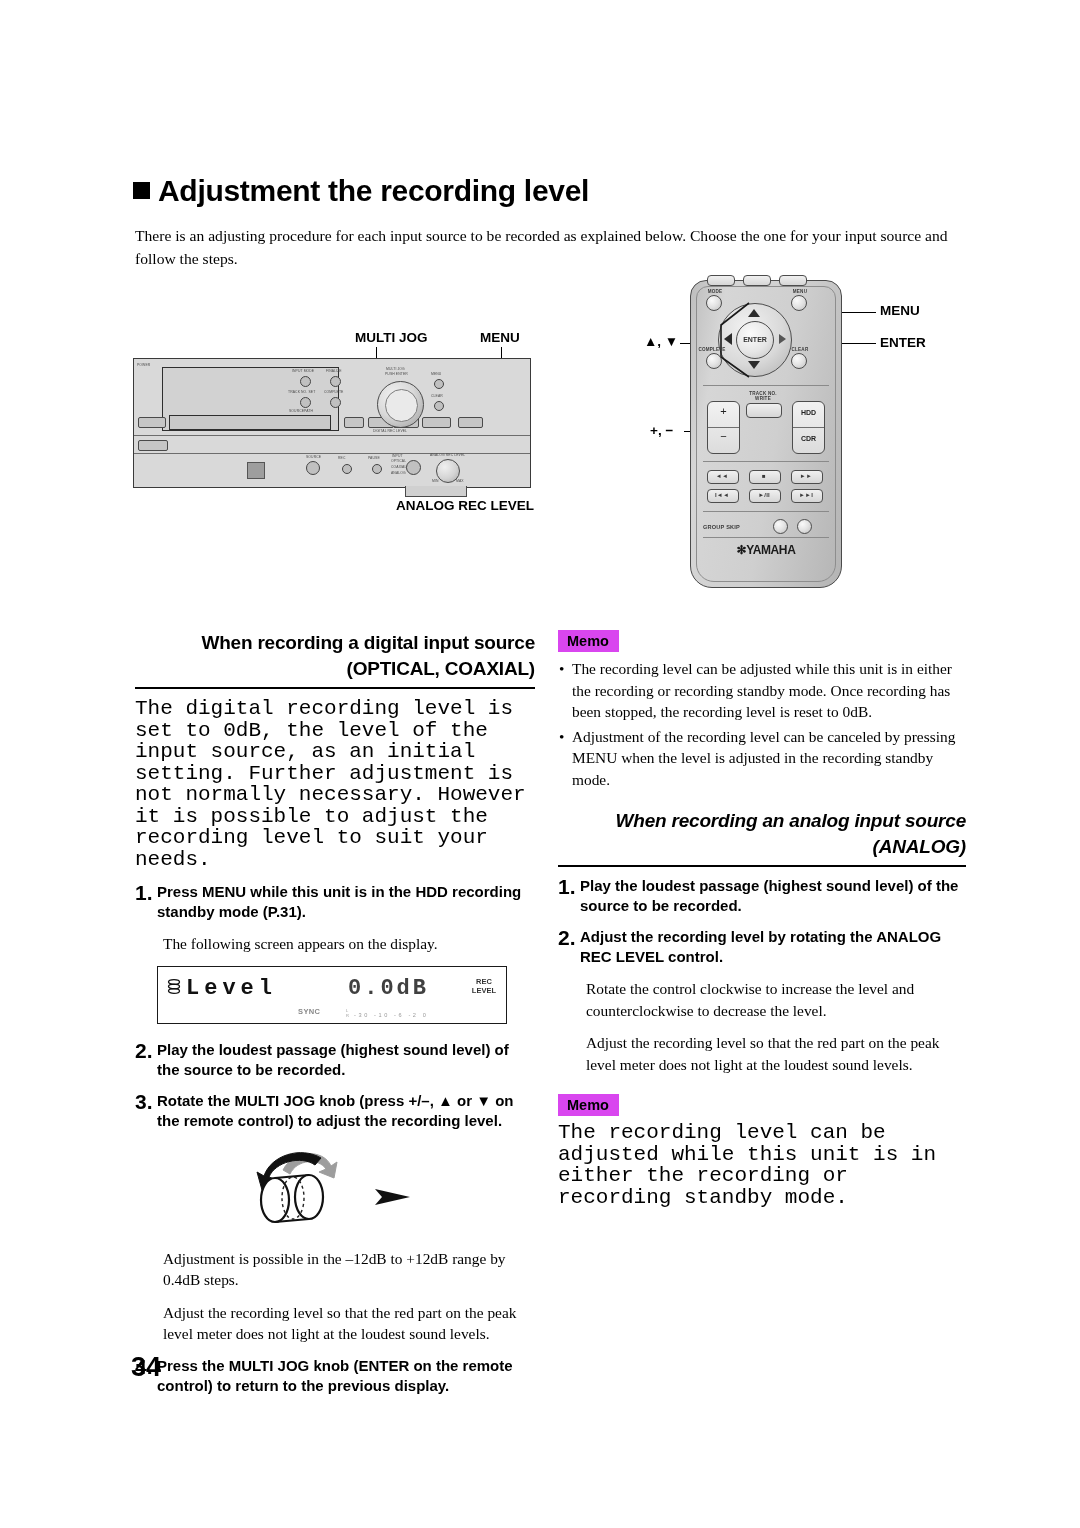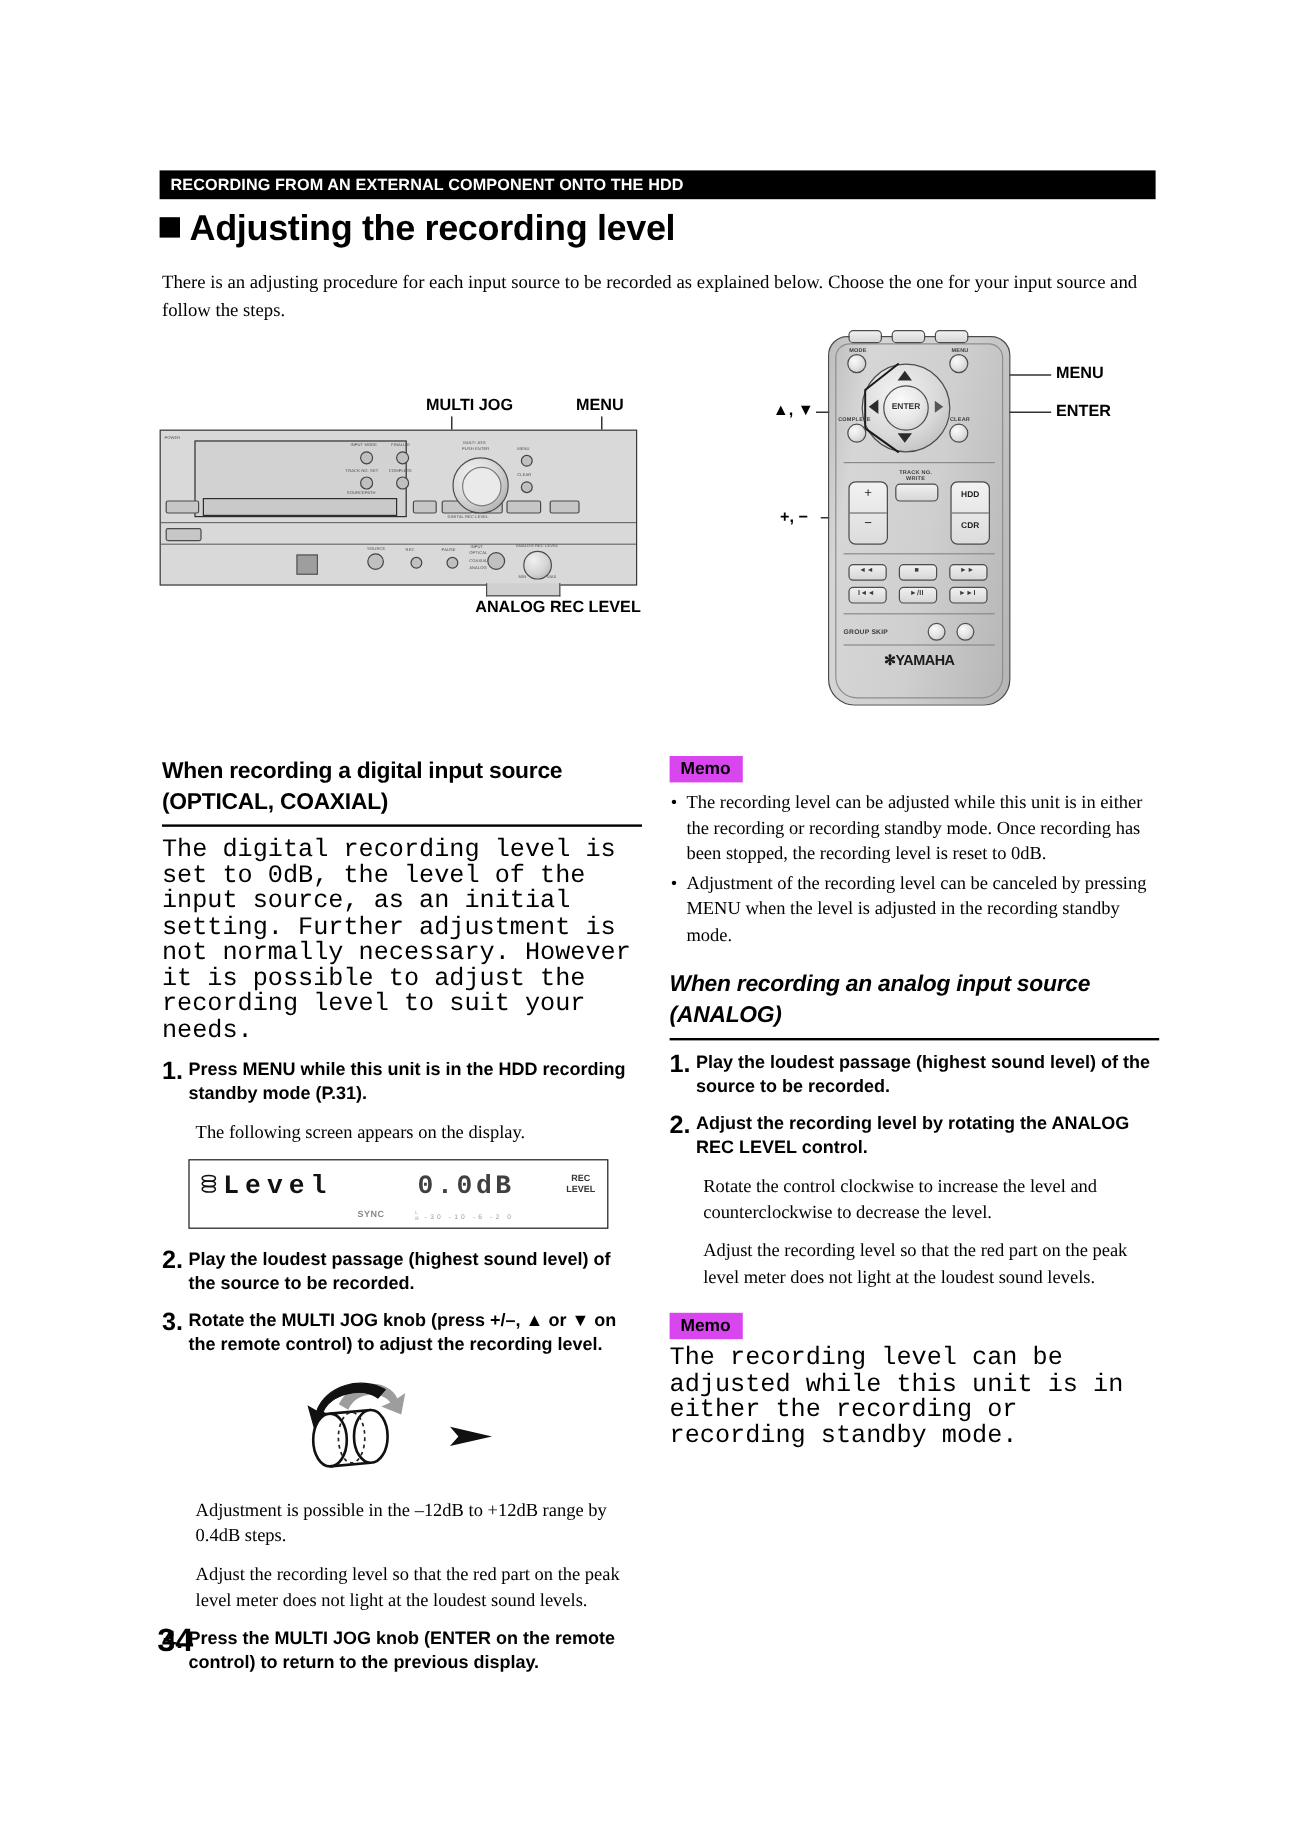--- a/index.html
+++ b/index.html
@@ -356,20 +356,21 @@
     width: 408px;
   }
 
   h2.sub {
     font-family: "Liberation Sans", sans-serif;
     font-weight: bold;
     font-size: 19px;
     margin: 0;
     line-height: 26px;
     letter-spacing: -0.2px;
+    text-align: right;
   }
   .rule {
     border-top: 2.6px solid #000;
     margin-top: 5px;
     margin-bottom: 9px;
   }
   p.body {
     margin: 0 0 12px 0;
     font-size: 21px;
     line-height: 21.5px;
@@ -517,26 +518,23 @@
     font-family: "Liberation Sans", sans-serif;
     font-weight: bold;
     font-size: 27px;
   }
 </style>
 </head>
 <body>
 
 <div class="page">
 
-  <div class="section-bar">
-    <span>RECORDING FROM AN EXTERNAL COMPONENT ONTO THE HDD</span>
-  </div>
 
   <div class="page-title">
-    <span class="sq"></span><span>Adjusting the recording level</span>
+    <span class="sq"></span><span>Adjustment the recording level</span>
   </div>
 
   <div class="intro">There is an adjusting procedure for each input source to be recorded as explained below. Choose the one for your input source and follow the steps.</div>
 
   <div class="panel-fig">
 
     <div class="callout-label" style="left:222px; top:0px;">MULTI JOG</div>
     <div class="callout-label" style="left:347px; top:0px;">MENU</div>
     <div class="callout-label" style="left:263px; top:168px;">ANALOG REC LEVEL</div>
 

